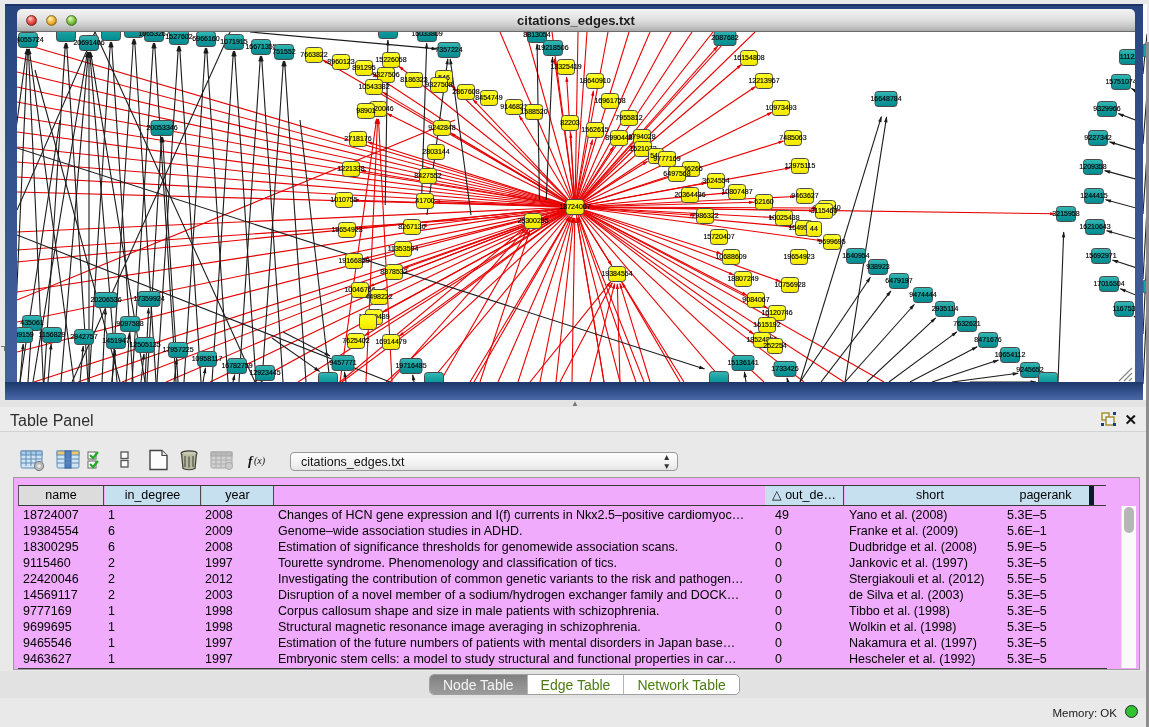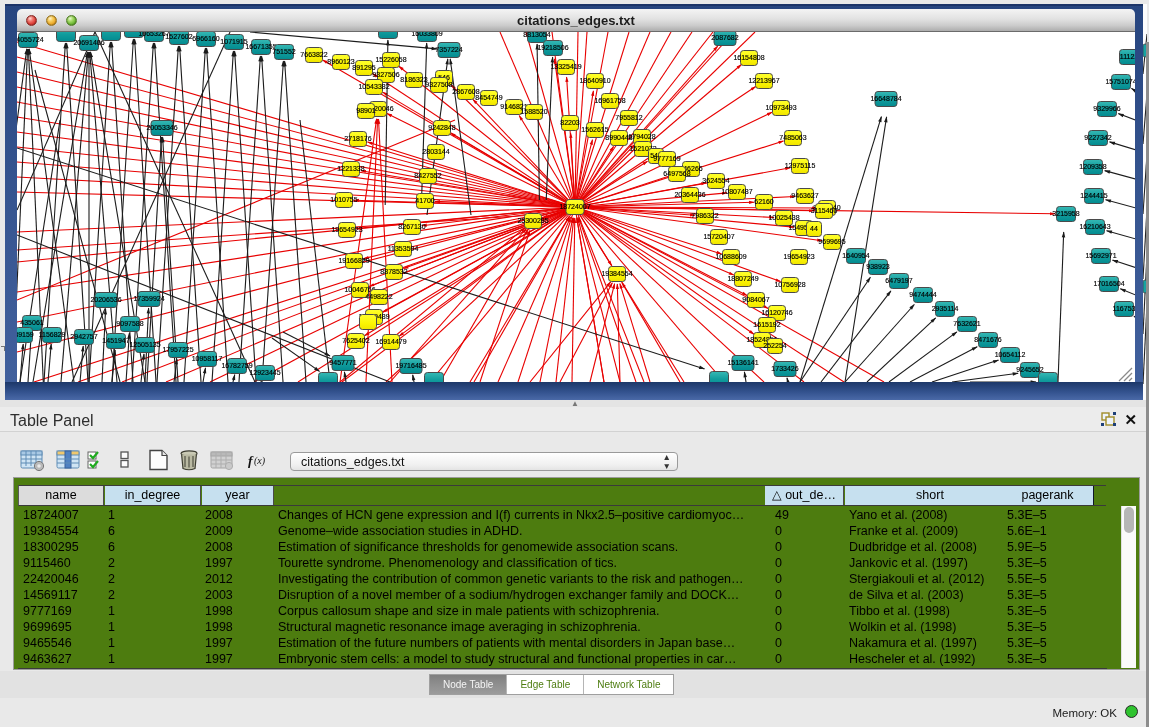--- a/index.html
+++ b/index.html
@@ -19,33 +19,33 @@
 .canvas{position:absolute;left:17px;top:32px;width:1118px;height:350px;background:#fff;overflow:hidden}
 .split{position:absolute;left:0;top:400px;width:1149px;height:7px;background:#e4e4e4}
 .splitgrip{position:absolute;left:567px;top:400px;width:16px;height:7px;color:#777;font-size:8px;text-align:center;line-height:7px}
 .tphead{position:absolute;left:0;top:407px;width:1149px;height:25px;background:#ececec;border-bottom:1px solid #d2d2d2}
 .tptitle{position:absolute;left:10px;top:5px;font-size:16px;color:#2e2e2e}
 .tpx{position:absolute;right:12px;top:4px;font-size:15px;font-weight:bold;color:#111}
 .toolbar{position:absolute;left:0;top:433px;width:1149px;height:44px}
 .combo{position:absolute;left:290px;top:452px;width:388px;height:19px;border:1px solid #9a9a9a;border-radius:4px;
  background:linear-gradient(180deg,#ffffff,#f0f0f0 70%,#e4e4e4);font-size:12.5px;color:#111;line-height:18px;padding-left:10px}
 .combo .ud{position:absolute;right:6px;top:0px;font-size:8.5px;color:#333;line-height:9px;text-align:center}
-.tablebox{position:absolute;left:13px;top:477px;width:1127px;height:193px;background:#4d7c0f;border:1px solid #9c9c9c}
+.tablebox{position:absolute;left:13px;top:477px;width:1127px;height:193px;background:#f0abfc;border:1px solid #9c9c9c}
 .thead{position:absolute;left:4px;top:7px;height:21px;border-top:1px solid #3a3a3a;border-bottom:1px solid #3a3a3a;border-left:1px solid #5a5a5a;font-size:12.5px;color:#000}
 .th{position:absolute;top:0;height:19px;background:#c6e0ef;border-right:1px solid #4a4a4a;text-align:center;line-height:19px}
 .tbody{position:absolute;left:4px;top:30px;font-size:12.5px;color:#000}
 .tr{position:relative;height:16px;white-space:nowrap}
 .c{position:absolute;top:0;height:16px;line-height:15px;overflow:hidden}
 .c0{left:5px;width:80px}.c1{left:90px;width:90px}.c2{left:187px;width:70px}
 .c3{left:260px;width:485px}.c4{left:757px;width:70px}.c5{left:831px;width:152px}.c6{left:989px;width:88px}
 .vsb{position:absolute;right:3px;top:28px;width:15px;height:162px;background:#fafafa;border-left:1px solid #e0e0e0}
 .vsb .thumb{position:absolute;left:2px;top:1px;width:10px;height:26px;border-radius:5px;background:#b6b6b6}
 .tabsbar{position:absolute;left:0;top:671px;width:1149px;height:27px;background:#e2e2e2}
-.seg{position:absolute;left:429px;top:674px;height:21px;border:1px solid #9f9f9f;border-radius:0;background:#fff;
- font-size:10px;display:flex;overflow:hidden}
+.seg{position:absolute;left:429px;top:674px;height:21px;border:1px solid #9f9f9f;border-radius:5px;background:#fff;
+ font-size:14px;display:flex;overflow:hidden}
 .seg div{padding:0 13px;line-height:20px;color:#4d7c0f;border-right:1px solid #b5b5b5}
 .seg div:last-child{border-right:none}
 .seg .on{background:linear-gradient(180deg,#7f7f7f,#8f8f8f 50%,#9b9b9b);color:#f4f4f4}
 .status{position:absolute;left:0;top:698px;width:1149px;height:29px;background:#e9e9e9}
 .mem{position:absolute;right:32px;top:9px;font-size:11.5px;color:#1a1a1a}
 .dot{position:absolute;right:11px;top:7px;width:13px;height:13px;border-radius:50%;background:#2fc32f;border:1.5px solid #2a2a2a}
 .rstrip{position:absolute;left:1146px;top:42px;width:3px;height:685px;background:#8d8d8d}
 .floatico{position:absolute;right:33px;top:5px;width:15px;height:14px}
 </style></head>
 <body>
@@ -638,21 +638,21 @@
   </svg>
 </div>
 <div class="combo">citations_edges.txt<div class="ud">▲<br>▼</div></div>
 <div class="tablebox">
   <div class="thead" style="width:1088px">
     <div class="th" style="left:0;width:85px;background:#dcdcdc">name</div>
     <div class="th" style="left:86px;width:96px">in_degree</div>
     <div class="th" style="left:183px;width:72px">year</div>
     <div class="th" style="left:746px;width:79px">△ out_de…</div>
     <div class="th" style="left:826px;width:171px">short</div>
-    <div class="th" style="left:983px;width:92px;border-right:1px solid #0f172a">pagerank</div>
+    <div class="th" style="left:983px;width:92px;border-right:5px solid #0f172a">pagerank</div>
   </div>
   <div class="tbody">
 <div class="tr">
         <div class="c c0">18724007</div>
         <div class="c c1">1</div>
         <div class="c c2">2008</div>
         <div class="c c3">Changes of HCN gene expression and I(f) currents in Nkx2.5–positive cardiomyoc…</div>
         <div class="c c4">49</div>
         <div class="c c5">Yano et al. (2008)</div>
         <div class="c c6">5.3E–5</div>

